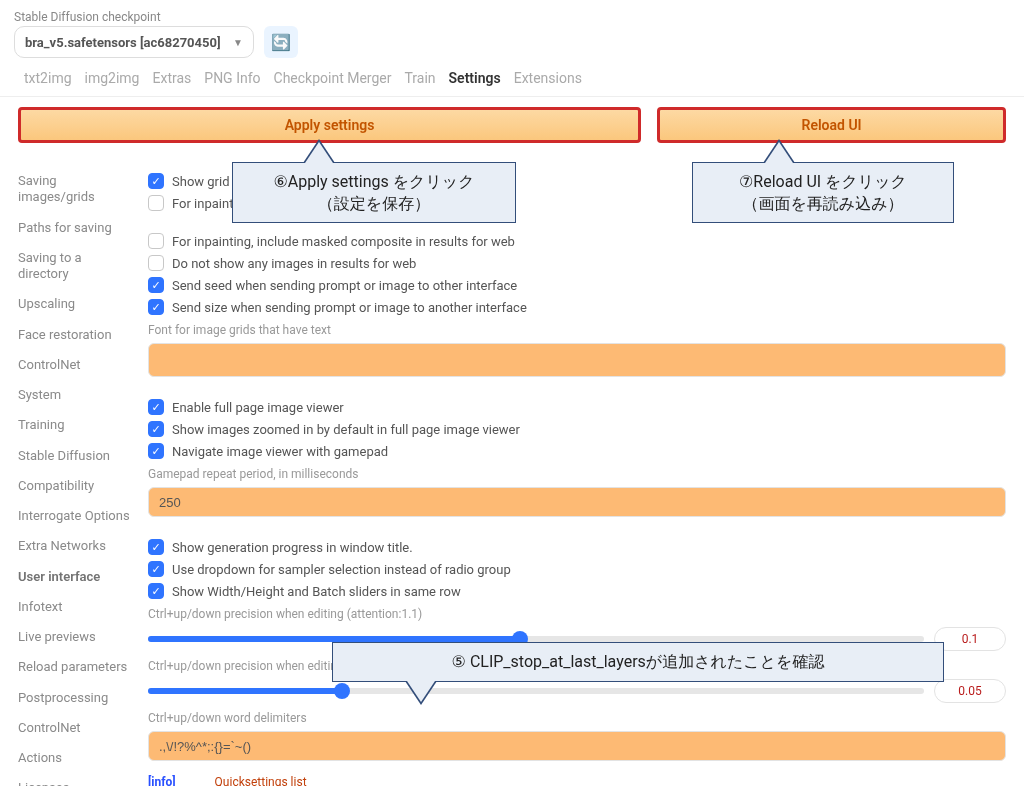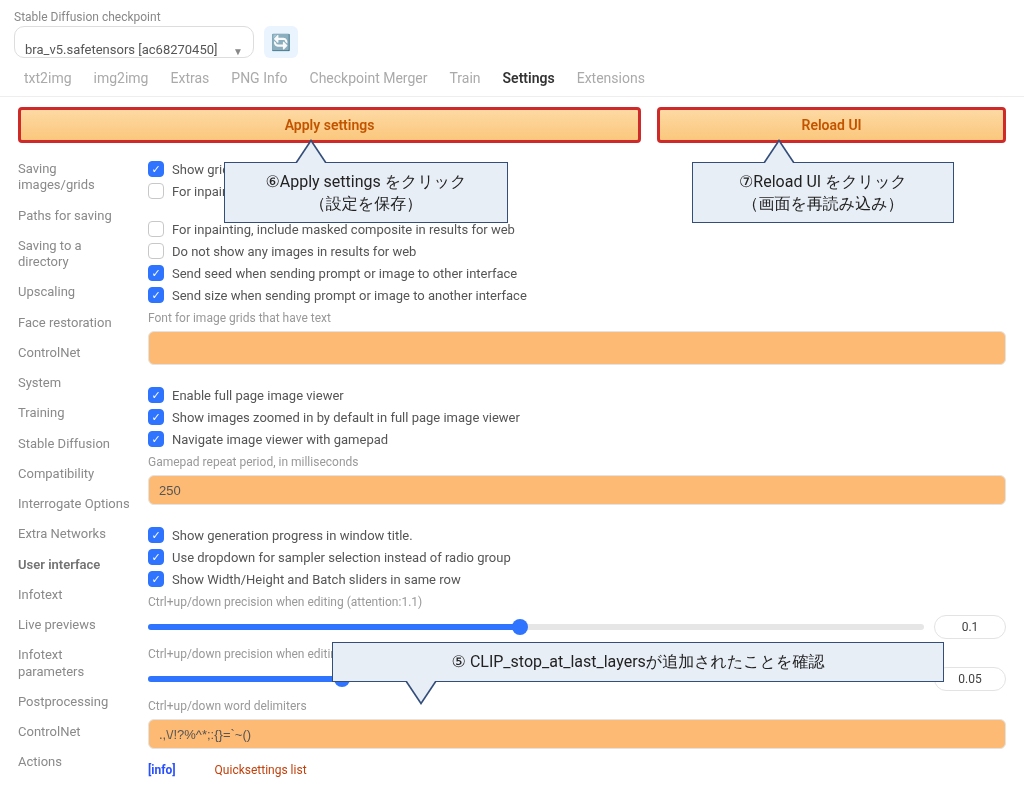--- a/index.html
+++ b/index.html
@@ -14,40 +14,41 @@
   }
   .top-label { color: #888; font-size: 12px; padding: 10px 0 2px 14px; }
   .top-row { display: flex; align-items: center; gap: 10px; padding: 0 14px 8px 14px; }
   .model-select {
     width: 240px;
     height: 32px;
     border: 1px solid #ddd;
     border-radius: 10px;
     padding: 0 10px;
     display: flex;
-    align-items: flex-end;
+    align-items: center;
     justify-content: space-between;
     color: #555;
     font-size: 13px;
     background:#fff;
+    font-weight:bold;
   }
   .refresh-btn {
     width: 34px; height: 32px;
     background: #eaf4ff;
     border: none;
     border-radius: 6px;
     color: #1a6ee0;
     font-size: 16px;
     display:flex;align-items:center;justify-content:center;
   }
-  .tabs { display: flex; gap: 22px; padding: 4px 24px 10px 24px; color: #aaa; font-size: 14px; border-bottom:1px solid #eee;}
+  .tabs { display: flex; gap: 13px; padding: 4px 24px 10px 24px; color: #aaa; font-size: 14px; border-bottom:1px solid #eee;}
   .tab { cursor: pointer; }
   .tab.active { color: #333; font-weight: 600; }
   .panel { padding: 10px 18px; }
-  .button-row { display: flex; gap: 16px; margin-bottom: 18px; border-radius: 10px; }
+  .button-row { display: flex; gap: 16px; margin-bottom: 30px; border-radius: 10px; }
   .big-btn {
     flex: 1;
     height: 36px;
     background: linear-gradient(#fdd9a3, #fbc77d);
     border: 3px solid #cf2a2a;
     border-radius: 4px;
     color: #c25400;
     font-weight: 600;
     font-size: 14px;
     display:flex; align-items:center; justify-content:center;
@@ -86,21 +87,21 @@
   .slider-track{
     flex:1; height:6px; background:#e6e6e6; border-radius:3px; position:relative;
   }
   .slider-fill{ position:absolute; left:0; top:0; bottom:0; background:#2f74ff; border-radius:3px;}
   .slider-thumb{
     position:absolute; top:-5px; width:16px; height:16px; border-radius:50%;
     background:#2f74ff; transform:translateX(-50%);
   }
   .slider-val{
     width:72px; height:24px; border:1px solid #e3e3e3; border-radius:12px;
-    text-align:center; font-size:12px; color:#404040; line-height:22px; background:#fff;
+    text-align:center; font-size:12px; color:#b91c1c; line-height:22px; background:#fff;
   }
   .quick-label{font-size:12px;}
   .quick-label b{color:#2950ff; font-weight:700;}
   .callout{
     position:absolute;
     background:#e8eef6;
     border:1.5px solid #334e7a;
     padding:8px 18px;
     font-size:16px;
     color:#222;
@@ -108,21 +109,21 @@
     line-height:1.35;
     z-index:20;
     white-space:nowrap;
   }
   .callout .tail{
     position:absolute;
     width:0;height:0;
     border-left:16px solid transparent;
     border-right:16px solid transparent;
   }
-  #callout-apply{ top:162px; left:224px; width:284px;}
+  #callout-apply{ top:162px; left:232px; width:284px;}
   #callout-apply .tail{ top:-24px; left:70px; border-bottom:24px solid #334e7a;}
   #callout-apply .tail2{ position:absolute; top:-21px; left:72px; width:0;height:0;
      border-left:14px solid transparent;border-right:14px solid transparent;border-bottom:21px solid #e8eef6;}
   #callout-reload{ top:162px; left:692px; width:262px;}
   #callout-reload .tail{ top:-24px; left:70px; border-bottom:24px solid #334e7a;}
   #callout-reload .tail2{ position:absolute; top:-21px; left:72px; width:0;height:0;
      border-left:14px solid transparent;border-right:14px solid transparent;border-bottom:21px solid #e8eef6;}
   #callout-clip{ top:642px; left:332px; width:612px; font-size:16px;}
   #callout-clip .tail{ bottom:-24px; left:72px; border-top:24px solid #334e7a;}
   #callout-clip .tail2{ position:absolute; bottom:-21px; left:74px; width:0;height:0;
@@ -175,21 +176,21 @@
         <div class="item">ControlNet</div>
         <div class="item">System</div>
         <div class="item">Training</div>
         <div class="item">Stable Diffusion</div>
         <div class="item">Compatibility</div>
         <div class="item">Interrogate Options</div>
         <div class="item">Extra Networks</div>
         <div class="item active">User interface</div>
         <div class="item">Infotext</div>
         <div class="item">Live previews</div>
-        <div class="item">Infotext parameters</div>
+        <div class="item">Reload parameters</div>
         <div class="item">Postprocessing</div>
         <div class="item">ControlNet</div>
         <div class="item">Actions</div>
         <div class="item">Licenses</div>
         <div class="show-all">Show all pages</div>
       </div>
 
     <div class="main">
       <div class="check-row">
           <span class="cb checked">✓</span>

